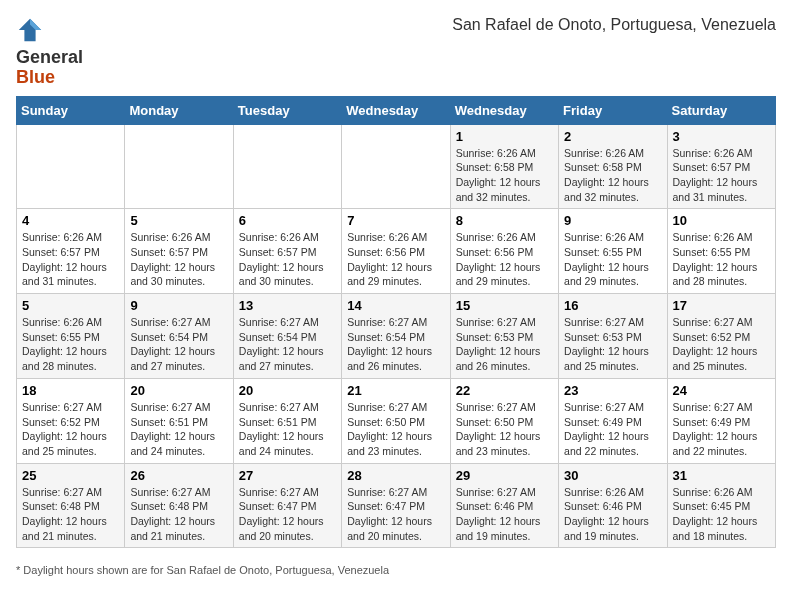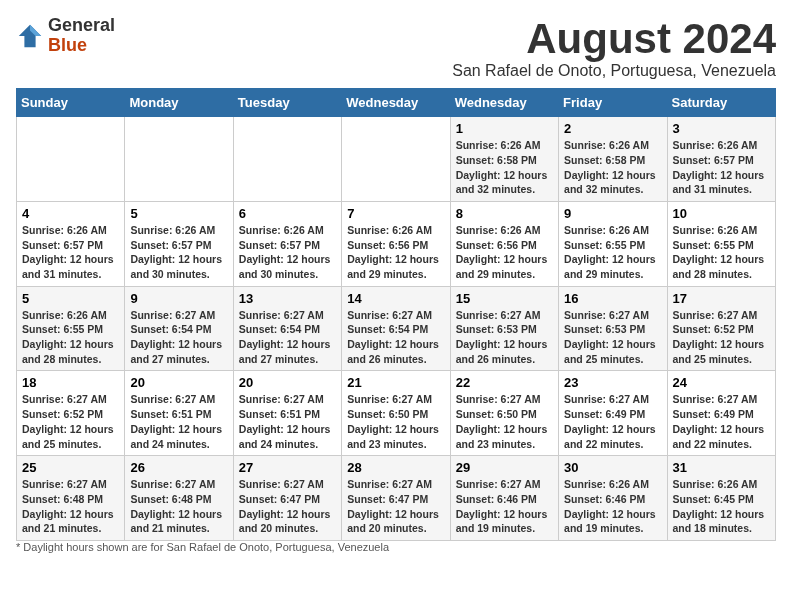--- a/index.html
+++ b/index.html
@@ -11,22 +11,22 @@
       padding: 16px;
     }
     .header-area {
       display: flex;
       justify-content: space-between;
       align-items: flex-start;
       margin-bottom: 8px;
     }
     .logo {
       display: flex;
-      align-items: center;
       gap: 4px;
+      flex-direction: column;
     }
     .logo-text {
       display: flex;
       flex-direction: column;
       line-height: 1.1;
     }
     .logo-general {
       font-size: 18px;
       font-weight: bold;
       color: #333;
@@ -83,47 +83,45 @@
     .day-number {
       font-weight: bold;
       font-size: 13px;
       display: block;
       margin-bottom: 2px;
     }
     .day-info {
       color: #333;
       font-size: 10.5px;
       line-height: 1.4;
-      font-weight: bold;
     }
     .empty-cell {
       background: #fff !important;
     }
     .footer-note {
-      margin-top: 0;
+      margin-top: 16px;
       font-size: 11px;
       color: #555;
     }
   </style>
 </head>
 <body>
 
 <div class="header-area">
   <div class="logo">
     <svg class="logo-icon" viewBox="0 0 40 40">
       <polygon points="20,4 36,20 28,20 28,36 12,36 12,20 4,20" fill="#2e6da4"></polygon>
       <polygon points="20,4 36,20 28,20 20,12" fill="#5ba3d9"></polygon>
     </svg>
     <div class="logo-text">
       <span class="logo-general">General</span>
       <span class="logo-blue">Blue</span>
     </div>
   </div>
   <div class="title-area">
-    <div class="main-title">August 2024</div>
     <div class="subtitle">San Rafael de Onoto, Portuguesa, Venezuela</div>
   </div>
 </div>
 
 <table>
   <thead>
     <tr>
     <th>Sunday</th>
         <th>Monday</th>
         <th>Tuesday</th>

